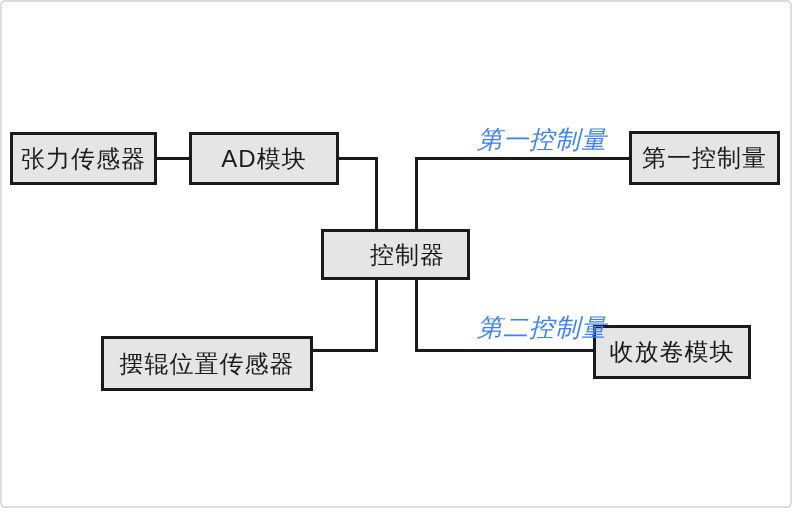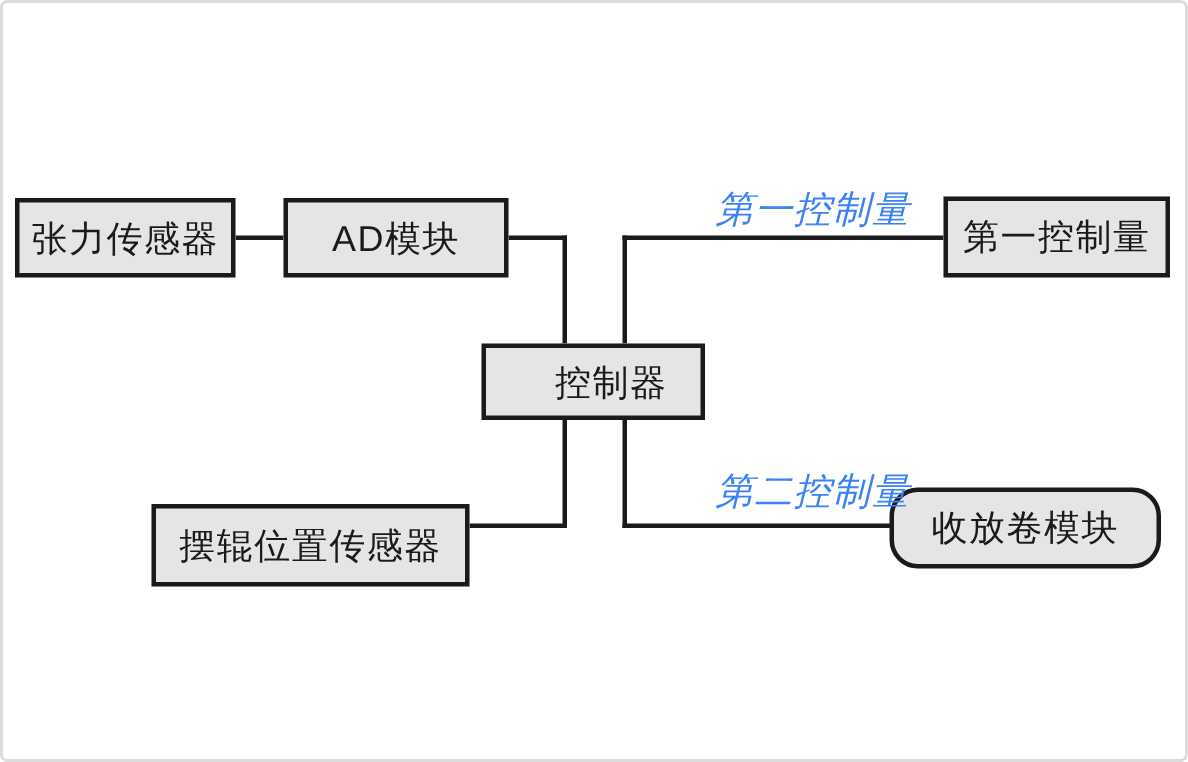--- a/index.html
+++ b/index.html
@@ -45,21 +45,21 @@
     white-space: nowrap;
     z-index: 3;
     font-style: italic;
   }
   
   #n-tension   { left: 8px;   top: 130px; width: 147px; height: 53px; }
   #n-ad        { left: 187px; top: 130px; width: 150px; height: 53px; }
   #n-ctrl      { left: 319px; top: 227px; width: 149px; height: 51px; padding-left: 24px; }
   #n-proller   { left: 627px; top: 129px; width: 151px; height: 54px; }
   #n-psensor   { left: 99px;  top: 322px; width: 212px; height: 55px; margin-top: 12px; }
-  #n-winding   { left: 591px; top: 323px; width: 181px; height: 54px; border-radius: 19px; }
+  #n-winding   { left: 591px; top: 323px; width: 158px; height: 54px; }
   
   #s-ts-ad     { left: 155px; top: 155px; width: 32px;  height: 3px; }
   #s-ad-h      { left: 337px; top: 155px; width: 39px;  height: 3px; }
   #s-ad-v      { left: 373px; top: 155px; width: 3px;   height: 72px; }
   #s-c1-v      { left: 413px; top: 155px; width: 3px;   height: 72px; }
   #s-c1-h      { left: 413px; top: 155px; width: 214px; height: 3px; }
   #s-ps-v      { left: 373px; top: 278px; width: 3px;   height: 72px; }
   #s-ps-h      { left: 311px; top: 347px; width: 65px;  height: 3px; }
   #s-c2-v      { left: 413px; top: 278px; width: 3px;   height: 72px; }
   #s-c2-h      { left: 413px; top: 347px; width: 214px; height: 3px; }

